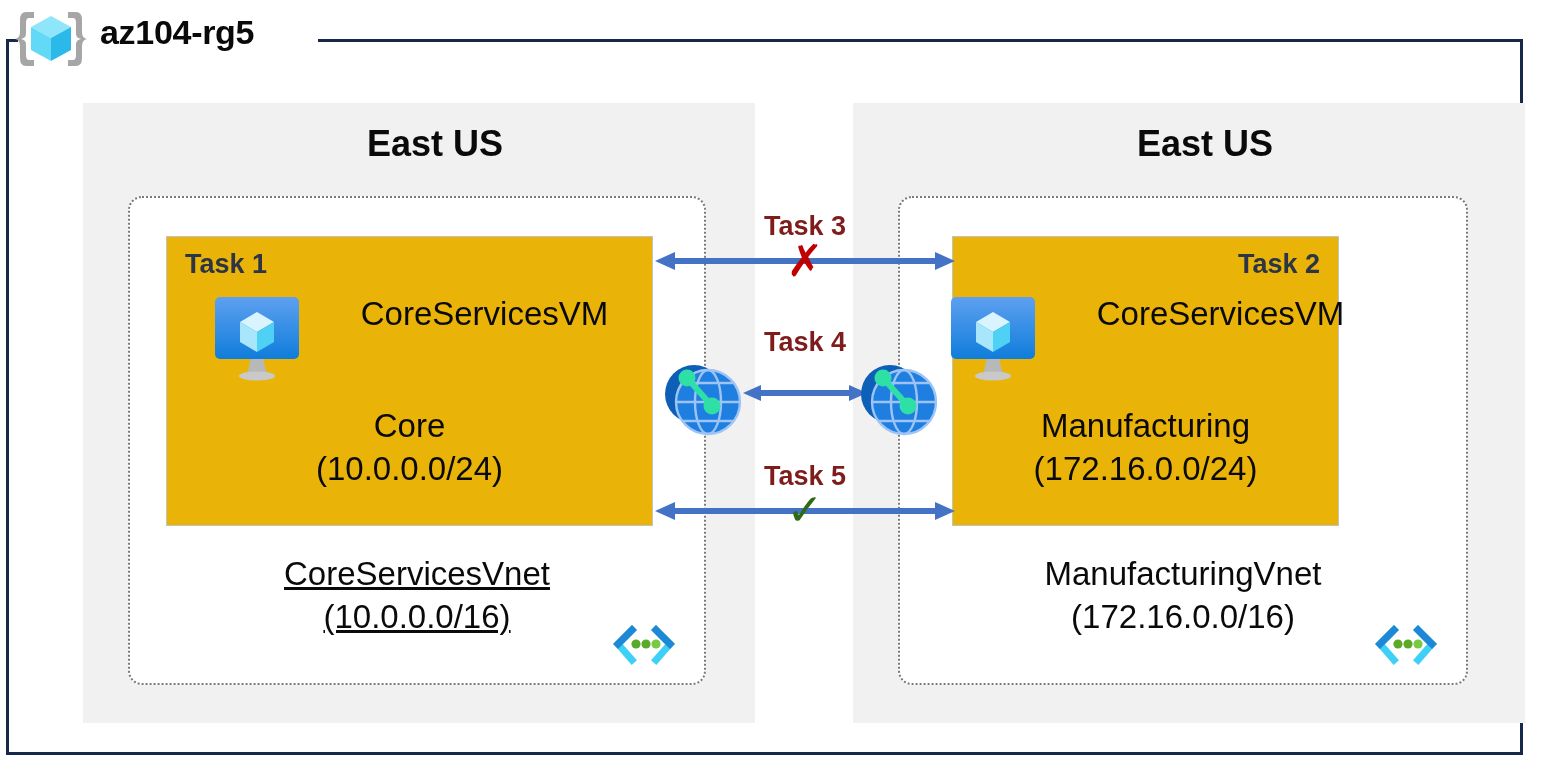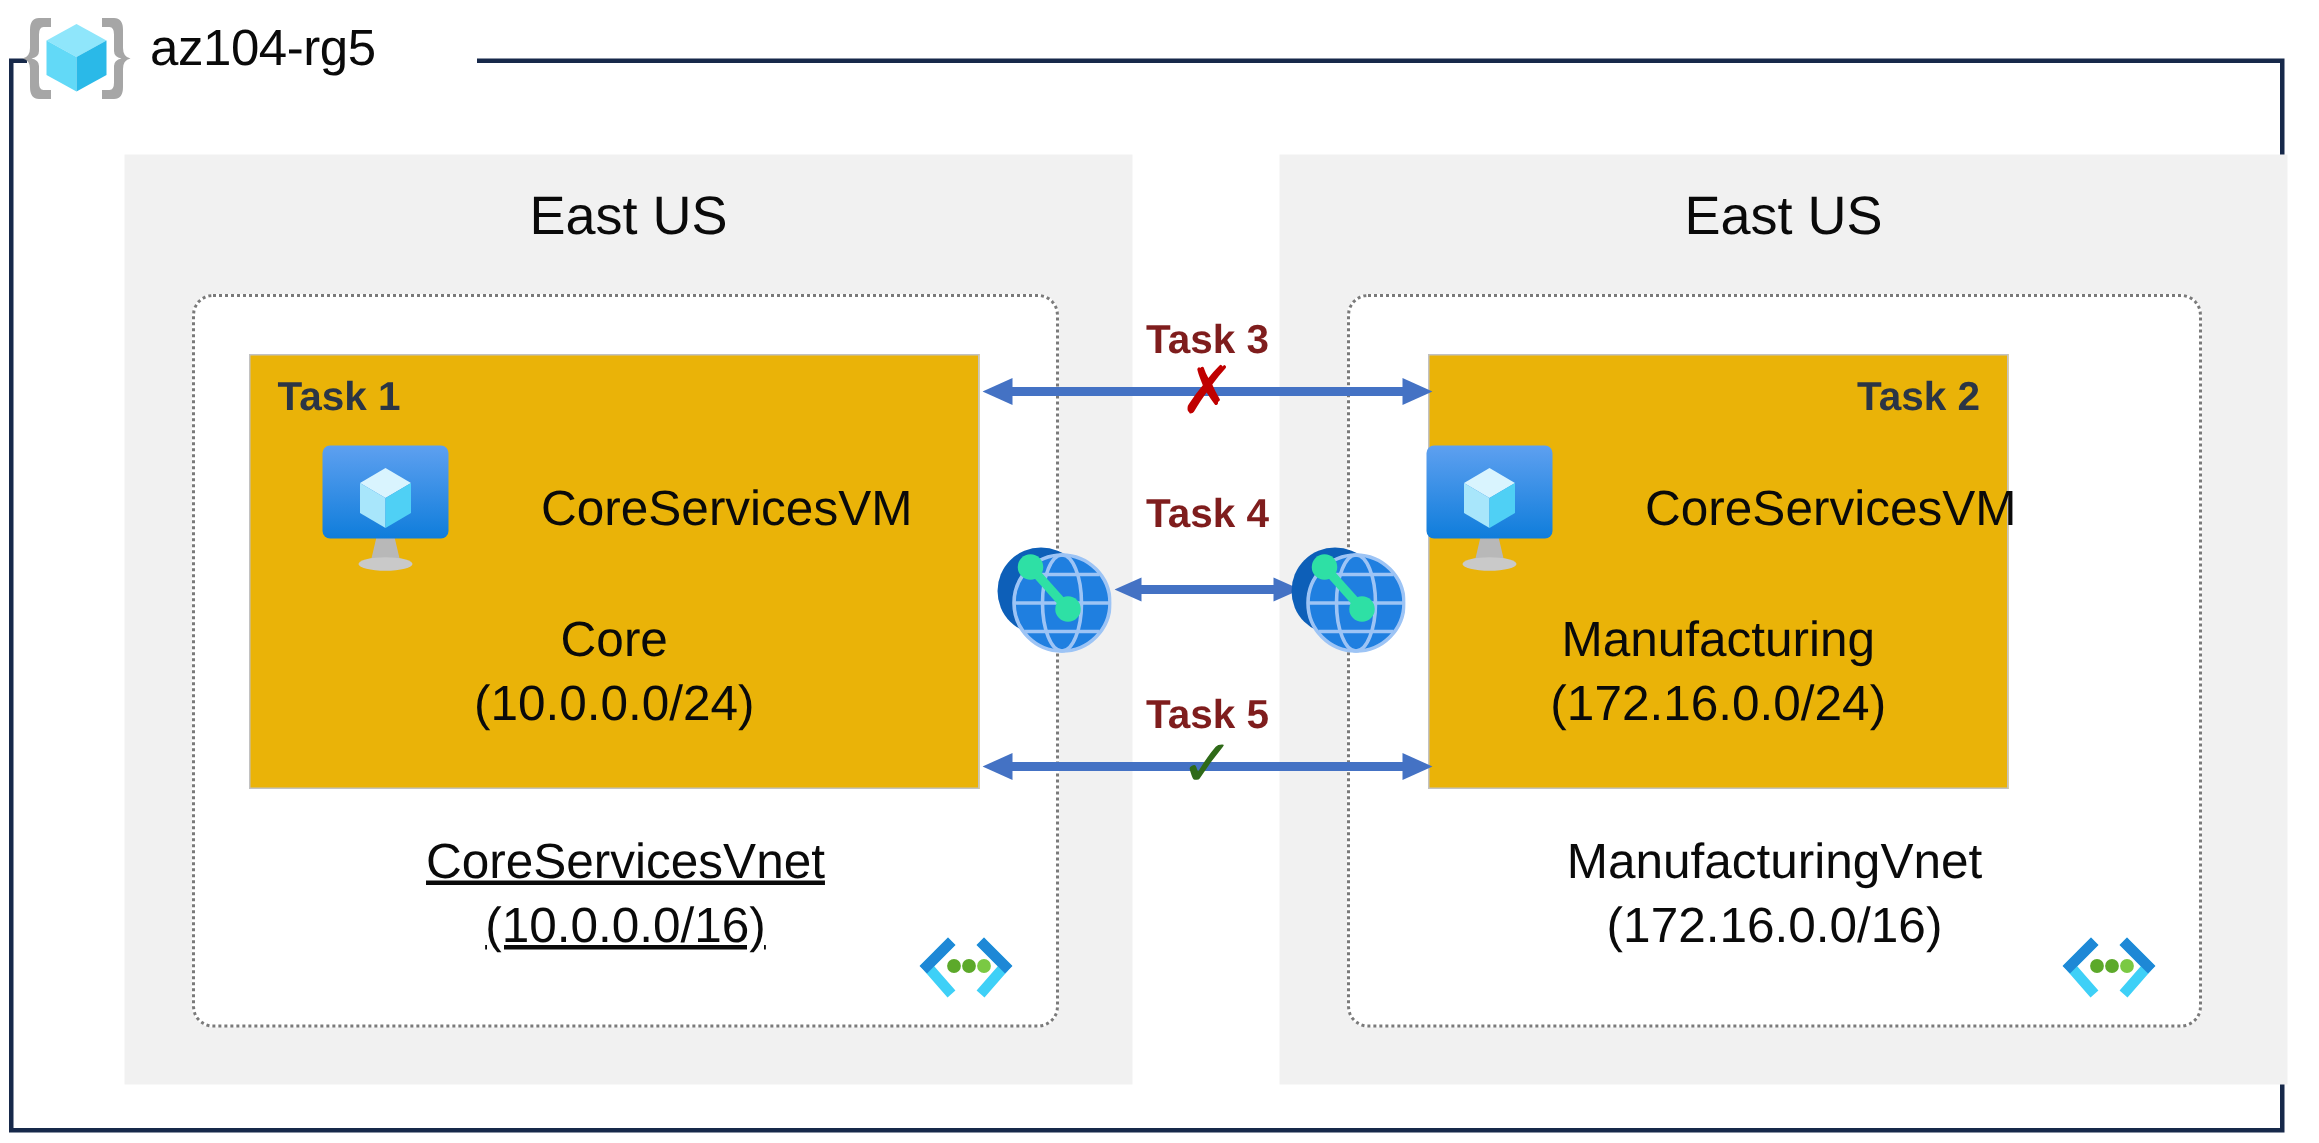--- a/index.html
+++ b/index.html
@@ -51,46 +51,47 @@
     top: 8px;
     width: 78px;
     height: 62px;
     z-index: 4;
   }
   .rg-title {
     position: absolute;
     left: 100px;
     top: 13px;
     font-size: 34px;
-    font-weight: normal;
+    font-weight: bold;
     letter-spacing: -0.3px;
     color: #0a0a0a;
     z-index: 4;
     white-space: nowrap;
   }
 
   
   .region {
     position: absolute;
     top: 103px;
     width: 672px;
     height: 620px;
     background: #f1f1f1;
   }
   .region-left  { left: 83px; }
   .region-right { left: 853px; }
 
   .region-label {
     position: absolute;
     top: 20px;
-    left: 0;
+    left: 16px;
     width: 100%;
     text-align: center;
     font-size: 36px;
     color: #0a0a0a;
+    font-weight: bold;
   }
 
   
   .vnet {
     position: absolute;
     border: 2px dotted #7a7a7a;
     border-radius: 14px;
     background: #ffffff;
     box-sizing: border-box;
   }
@@ -138,21 +139,20 @@
   }
   .task-tag-left  { left: 18px; }
   .task-tag-right { right: 18px; }
 
   .vm-row {
     position: absolute;
     top: 58px;
     left: 0;
     width: 100%;
     display: flex;
-    align-items: center;
     justify-content: center;
     gap: 36px;
   }
   .vm-icon {
     width: 92px;
     height: 88px;
     flex: none;
   }
   .vm-name {
     font-size: 33px;

